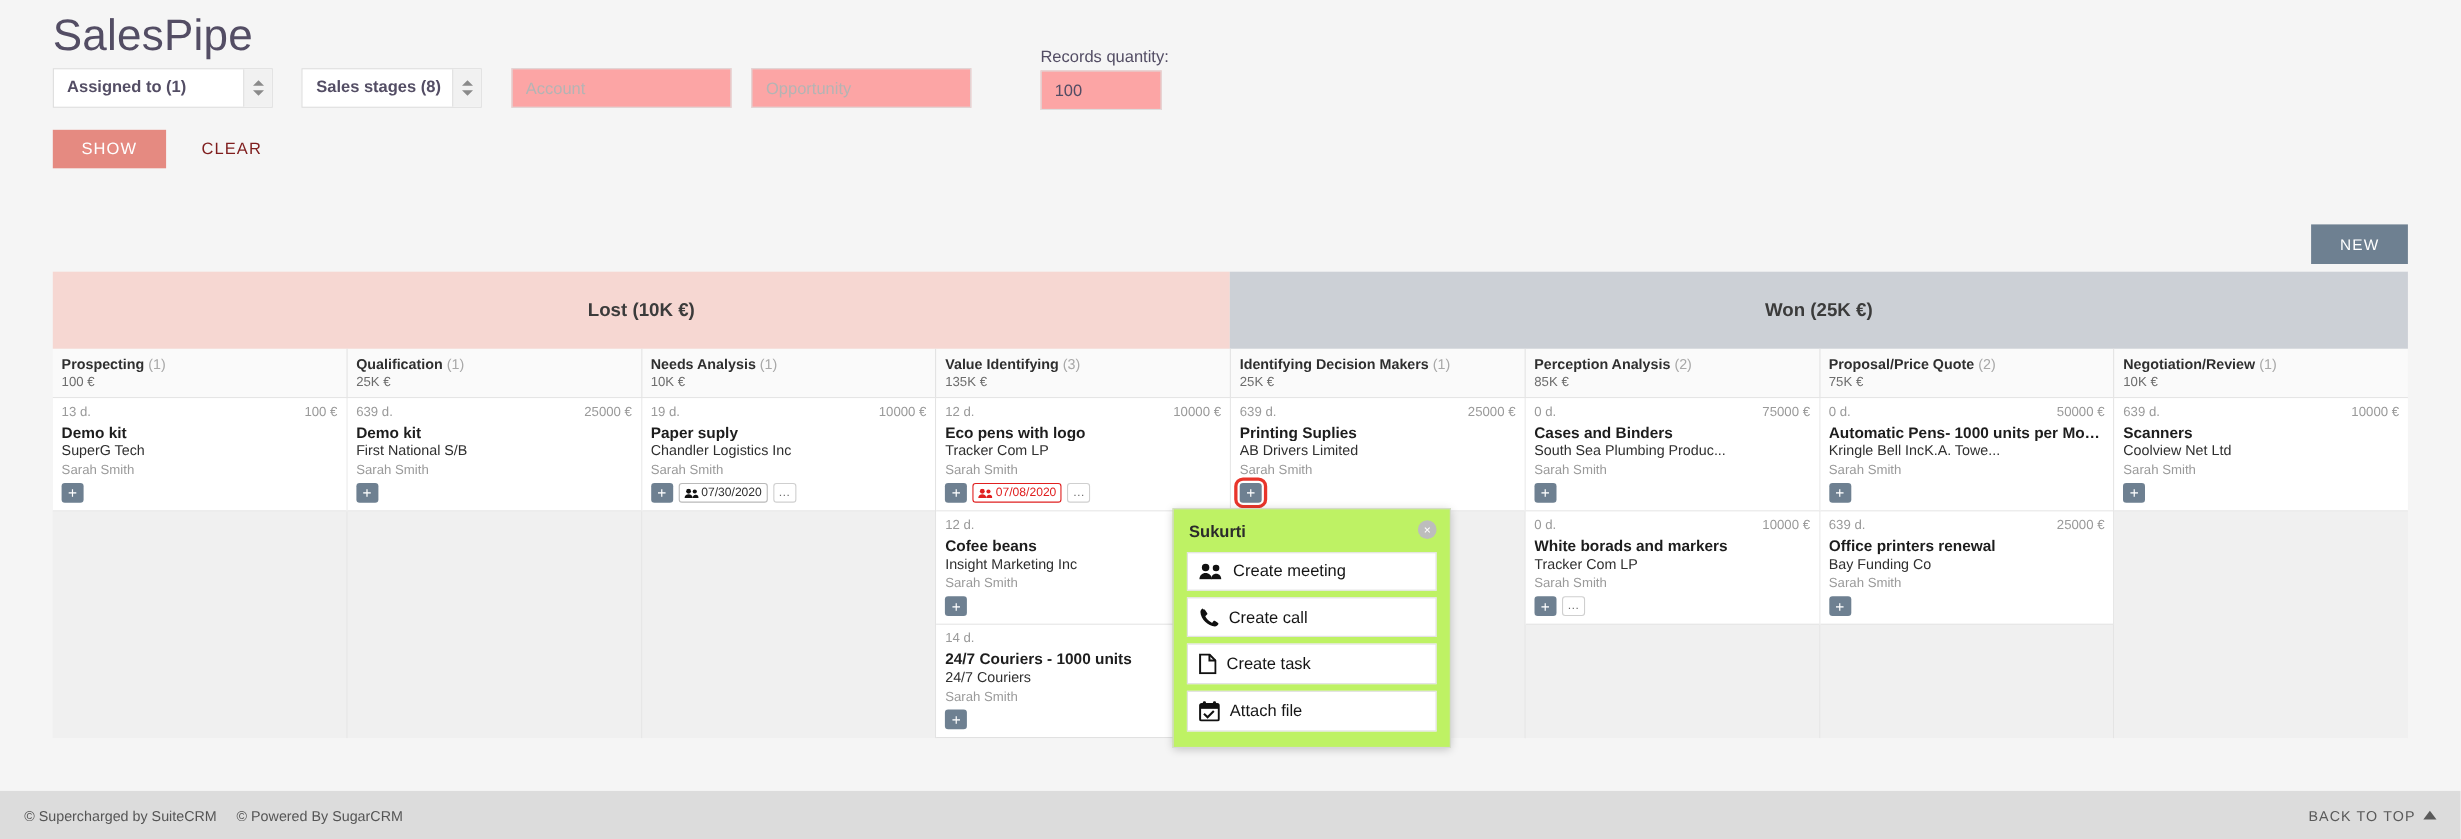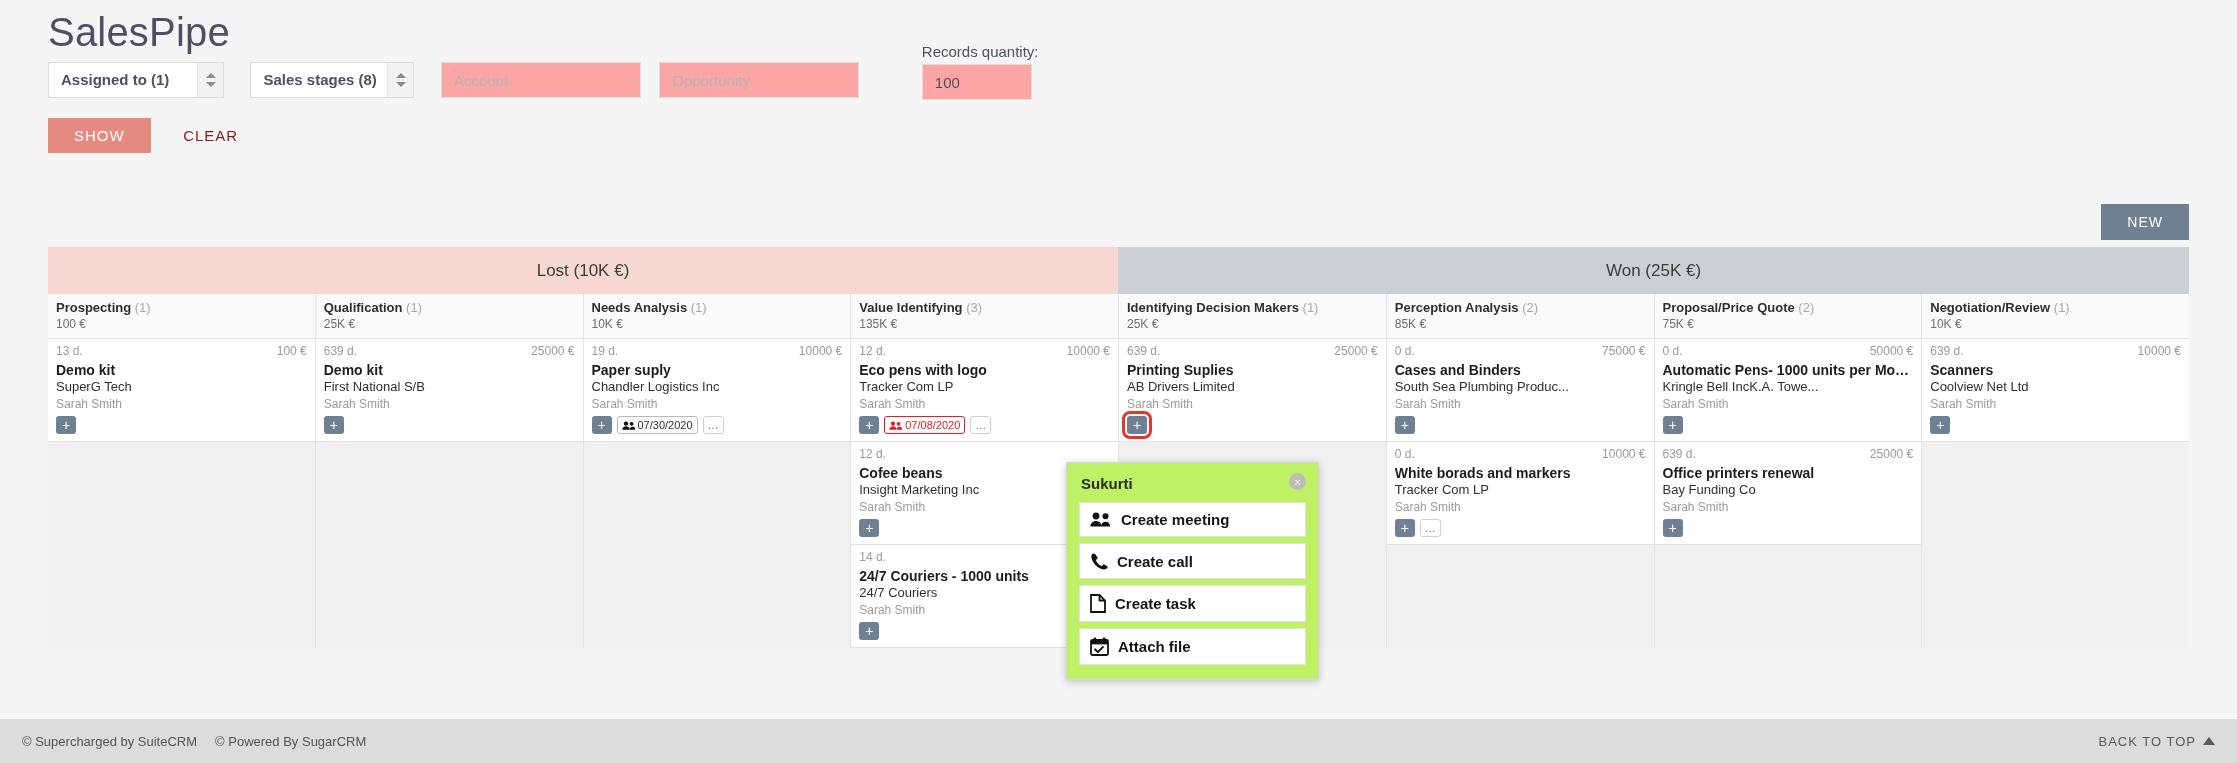--- a/index.html
+++ b/index.html
@@ -37,21 +37,21 @@
     background:#f1f1f1; border-left:1px solid #e2e2e2;
     display:flex; flex-direction:column; align-items:center; justify-content:center;
   }
   .sel-wrap .spin i {
     display:block; width:0; height:0; font-style:normal;
     border-left:5px solid transparent; border-right:5px solid transparent;
   }
   .sel-wrap .spin i.up { border-bottom:5px solid #8a8a8a; margin-bottom:4px; }
   .sel-wrap .spin i.dn { border-top:5px solid #8a8a8a; }
 
-  .sel-assigned { width:176px; }
+  .sel-assigned { width:200px; }
   .sel-stages  { width:164px; }
 
   .txt-input {
     display:inline-block; vertical-align:top;
     height:36px; background:#fca5a5; border:1px solid #ddd;
     padding:0 12px; font-size:15px; color:#534d64;
     font-family:"Liberation Sans", sans-serif;
     margin-right:14px;
   }
   .txt-input::placeholder { color:#b4b4b4; }
@@ -85,22 +85,22 @@
     font-family:"Liberation Sans", sans-serif;
   }
 
   
   #board {
     position:absolute; left:48px; top:247px;
     width:2141px;
   }
   #outcome-row { display:flex; }
   .outcome {
-    height:47px; display:flex; align-items:center; justify-content:center;
-    font-size:17px; font-weight:normal; color:#3b3b3b;
+    height:70px; display:flex; align-items:center; justify-content:center;
+    font-size:17px; font-weight:bold; color:#3b3b3b;
   }
   .outcome.lost { background:#f6d7d2; flex: 0 0 1070px; }
   .outcome.won  { background:#ccd0d6; flex: 1 1 auto; }
 
   #stage-head-row { display:flex; background:#fafafa; border-bottom:1px solid #e3e3e3; }
   .stage-head {
     flex:1 1 0; min-width:0;
     padding:6px 8px 7px 8px;
     border-right:1px solid #e3e3e3;
   }
@@ -157,21 +157,21 @@
   #popup-title { font-size:15px; font-weight:bold; color:#2b2b2b; padding:2px 0 10px 2px; }
   #popup-close {
     position:absolute; right:12px; top:10px;
     width:17px; height:17px; border-radius:50%;
     background:#bdbdbd; color:#fff; font-size:11px;
     display:flex; align-items:center; justify-content:center; cursor:pointer;
   }
   .popup-item {
     display:flex; align-items:center; gap:9px;
     border:1px solid #e0e0e0; padding:8px 10px; margin-bottom:6px;
-    font-size:15px; font-weight:bold; color:#151515; cursor:pointer;
+    font-size:15px; font-weight:normal; color:#151515; cursor:pointer;
     background:#fff;
   }
   .popup-item:last-child { margin-bottom:0; }
   .popup-item svg { display:block; flex:0 0 auto; }
 
   
   #footer {
     position:absolute; left:0; bottom:0; width:100%; height:44px;
     background:#dcdcdc; display:flex; align-items:center;
     justify-content:space-between; padding:0 22px;

